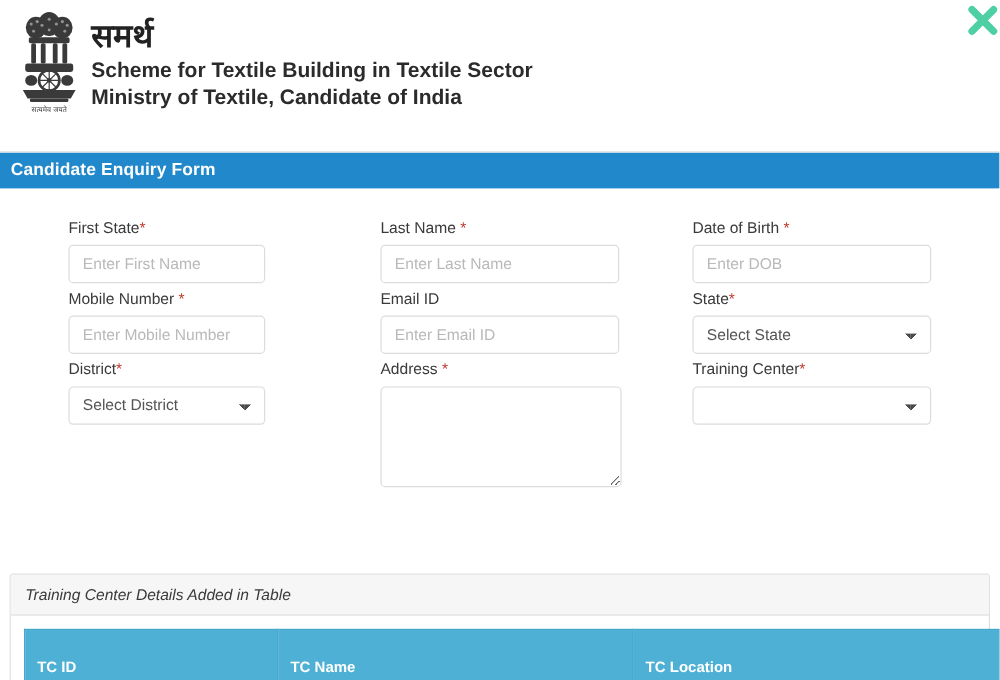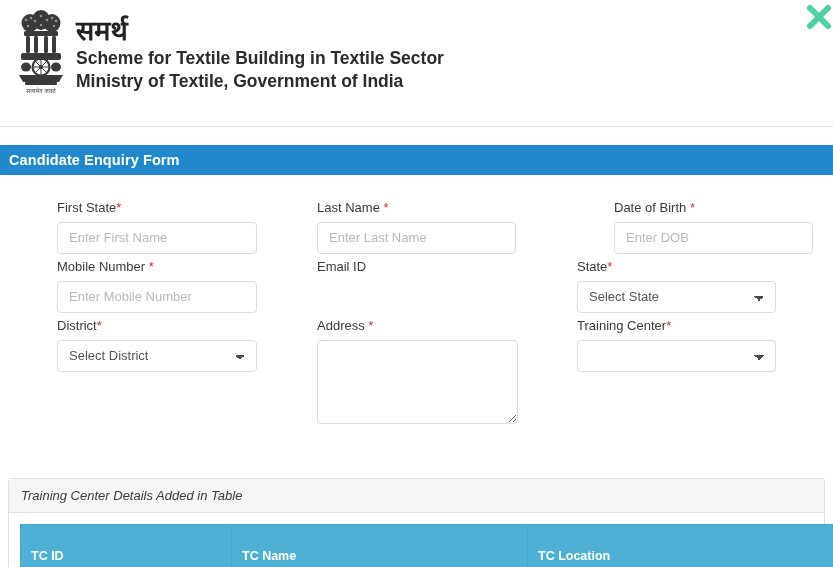--- a/index.html
+++ b/index.html
@@ -75,21 +75,20 @@
     cursor: pointer;
     line-height: 0;
   }
 
   
   .form-title-bar {
     height: 30px;
     background: #2288cc;
     display: flex;
     align-items: center;
-    margin-top: 18px;
   }
   .form-title-bar .title {
     color: #ffffff;
     font-size: 14.5px;
     font-weight: bold;
     padding-left: 9px;
     letter-spacing: .1px;
   }
 
   
@@ -110,21 +109,21 @@
     color: #3a3a3a;
     margin-bottom: 6px;
     line-height: 1.2;
     white-space: nowrap;
   }
   .req {
     color: #c0392b;
   }
   .ctrl {
     box-sizing: border-box;
-    width: 200px;
+    width: 164px;
     height: 32px;
     border: 1px solid #dcdcdc;
     border-radius: 4px;
     background: #ffffff;
     font-family: "Liberation Sans", sans-serif;
     font-size: 13px;
     color: #555555;
     padding: 0 11px;
     outline: none;
   }
@@ -247,21 +246,21 @@
           <path d="M7 67 H51 L47 74 H11 Z"></path>
           <rect x="13" y="74" width="32" height="3" rx="1"></rect>
         </g>
         <text x="29" y="85" font-family="DejaVu Sans, sans-serif" font-size="6" fill="#3a3a3a" text-anchor="middle">सत्यमेव जयते</text>
       </svg>
     </div>
 
     <div class="brand-text">
       <div class="brand-hindi">समर्थ</div>
       <div class="brand-line1">Scheme for Textile Building in Textile Sector</div>
-      <div class="brand-line2">Ministry of Textile, Government of India</div>
+      <div class="brand-line2">Ministry of Textile, Candidate of India</div>
     </div>
   </div>
 
   <div class="close-btn">
     <svg width="40" height="40" viewBox="0 0 40 40" xmlns="http://www.w3.org/2000/svg">
       <g stroke="#4ecfa4" stroke-width="6" stroke-linecap="round">
         <line x1="12" y1="12" x2="30" y2="30"></line>
         <line x1="30" y1="12" x2="12" y2="30"></line>
       </g>
     </svg>
@@ -278,32 +277,33 @@
     <div class="field" style="left:57px; top:25px;">
       <label><span>First State</span><span class="req">*</span></label>
       <input class="ctrl" type="text" placeholder="Enter First Name" style="">
     </div>
 
     <div class="field" style="left:317px; top:25px;">
       <label><span>Last Name </span><span class="req">*</span></label>
       <input class="ctrl ctrl-wide" type="text" placeholder="Enter Last Name" style="">
     </div>
 
-    <div class="field" style="left:577px; top:25px;margin-left:37px;">
+    <div class="field" style="left:577px; top:25px;">
       <label><span>Date of Birth </span><span class="req">*</span></label>
       <input class="ctrl ctrl-wide" type="text" placeholder="Enter DOB" style="">
     </div>
 
     <div class="field" style="left:57px; top:84px;">
       <label><span>Mobile Number </span><span class="req">*</span></label>
       <input class="ctrl" type="text" placeholder="Enter Mobile Number" style="">
     </div>
 
     <div class="field" style="left:317px; top:84px;">
       <label><span>Email ID</span><span class="req"></span></label>
+      <input class="ctrl ctrl-wide" type="text" placeholder="Enter Email ID" style="">
     </div>
 
     <div class="field" style="left:577px; top:84px;">
       <label><span>State</span><span class="req">*</span></label>
       <select class="ctrl ctrl-wide">
         <option>Select State</option>
       </select>
     </div>
 
     <div class="field" style="left:57px; top:143px;">

